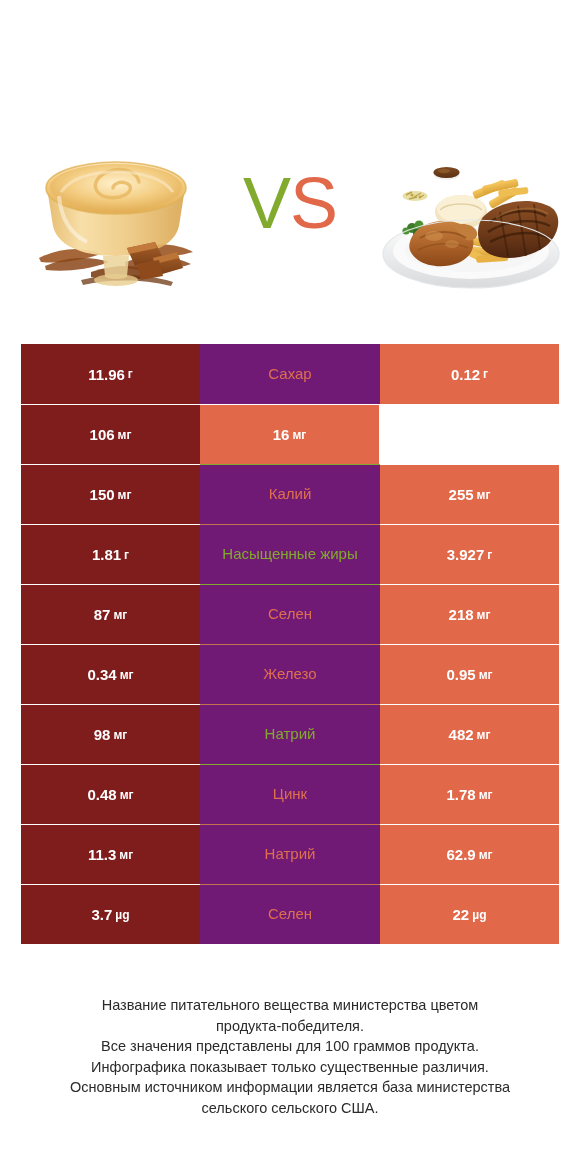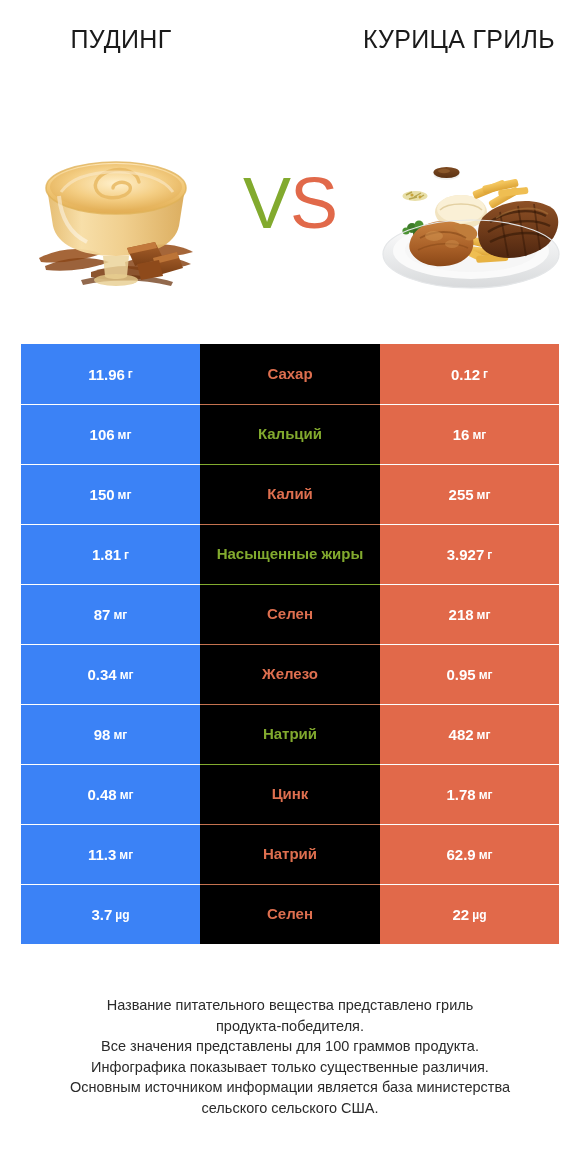--- a/index.html
+++ b/index.html
@@ -96,28 +96,28 @@
     justify-content: center;
     text-align: center;
   }
 
   .cell-left, .cell-right {
     width: 179px;
     color: #ffffff;
     font-size: 15px;
     font-weight: 700;
   }
-  .cell-left  { background: #3b82f6; }
+  .cell-left  { background: #7f1d1d; }
   .cell-right { background: #E1694A; }
 
   .cell-mid {
     width: 180px;
-    background: #000000;
+    background: #701a75;
     font-size: 15px;
-    font-weight: 700;
+    font-weight: 400;
     line-height: 1.22;
     padding: 0 6px;
   }
 
   
   .row + .row .cell-left  { border-top: 1px solid #ffffff; }
   .row + .row .cell-right { border-top: 1px solid #ffffff; }
   .row + .row .cell-mid   { border-top: 1px solid transparent; }
 
   .row.sep-green  + .row .cell-mid { border-top-color: #82AA2E; }
@@ -139,24 +139,20 @@
     line-height: 1.42;
     color: #2b2b2b;
   }
   .footer p { margin: 0; }
 </style>
 </head>
 <body>
 
 <div class="page">
 
-  <div class="titles">
-    <div class="title title-left">Пудинг</div>
-    <div class="title title-right">Курица гриль</div>
-  </div>
 
   <div class="hero">
 
     <div class="food food-left">
       <svg viewBox="0 0 190 170" width="190" height="170" aria-hidden="true">
         <defs>
           <linearGradient id="pudTop" x1="0" y1="0" x2="0" y2="1">
             <stop offset="0%" stop-color="#FBE3B4"></stop>
             <stop offset="45%" stop-color="#F2C979"></stop>
             <stop offset="100%" stop-color="#E2AE55"></stop>
@@ -324,23 +320,20 @@
         <span>0.12</span>
           <span class="unit">г</span>
       </div>
     </div>
 
     <div class="row sep-green">
       <div class="cell cell-left">
         <span>106</span>
           <span class="unit">мг</span>
       </div>
-      <div class="cell cell-mid">
-        <span class="win-green">Кальций</span>
-      </div>
       <div class="cell cell-right">
         <span>16</span>
           <span class="unit">мг</span>
       </div>
     </div>
 
     <div class="row sep-orange">
       <div class="cell cell-left">
         <span>150</span>
           <span class="unit">мг</span>
@@ -448,21 +441,21 @@
       </div>
       <div class="cell cell-right">
         <span>22</span>
           <span class="unit">µg</span>
       </div>
     </div>
 
   </div>
 
   <div class="footer">
-    <p>Название питательного вещества представлено гриль</p>
+    <p>Название питательного вещества министерства цветом</p>
     <p>продукта-победителя.</p>
     <p>Все значения представлены для 100 граммов продукта.</p>
     <p>Инфографика показывает только существенные различия.</p>
     <p>Основным источником информации является база министерства</p>
     <p>сельского сельского США.</p>
   </div>
 
 </div>
 
 </body></html>

